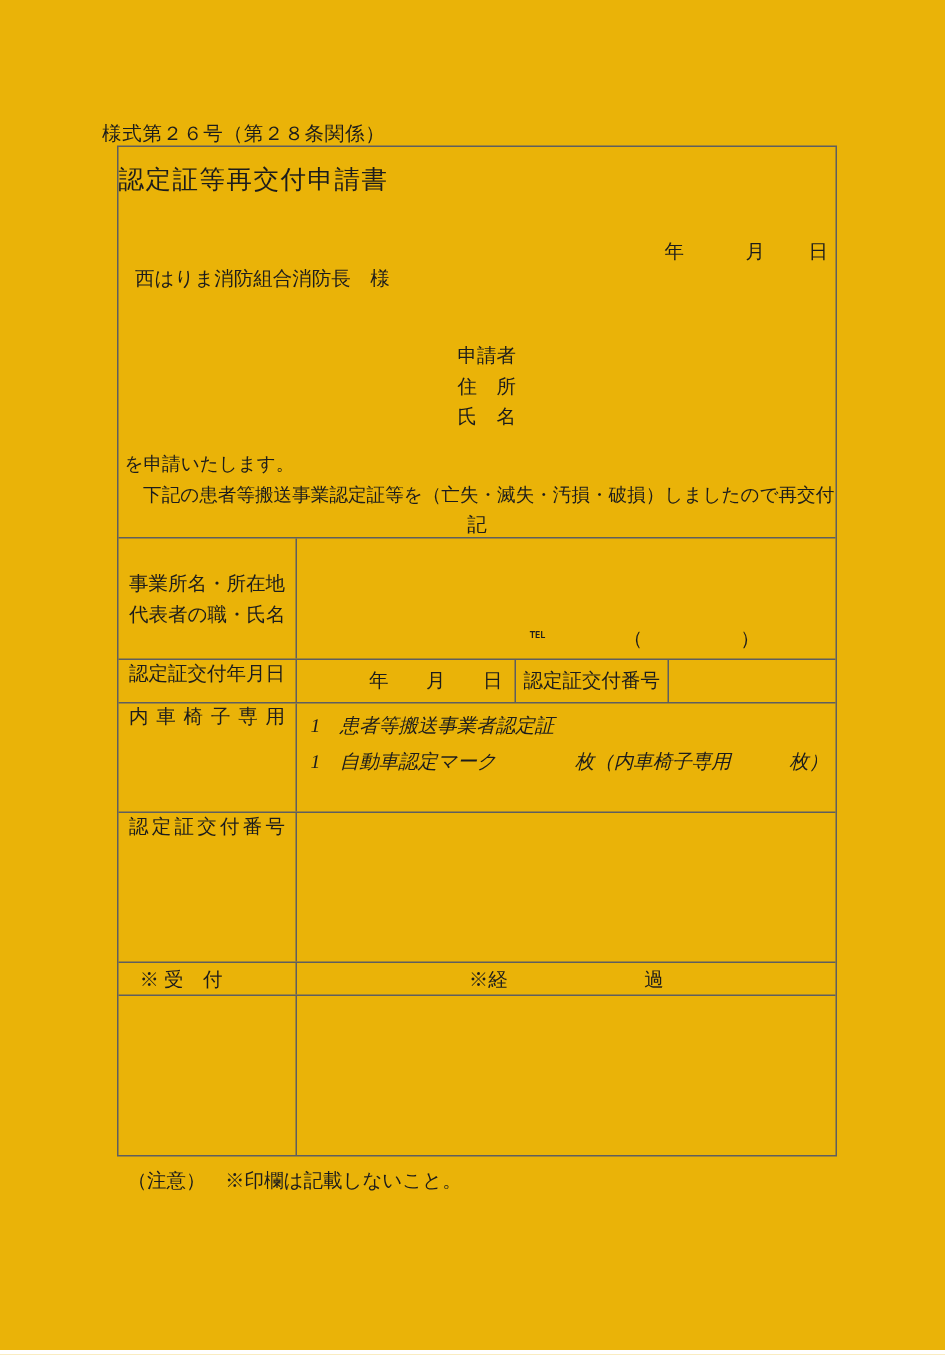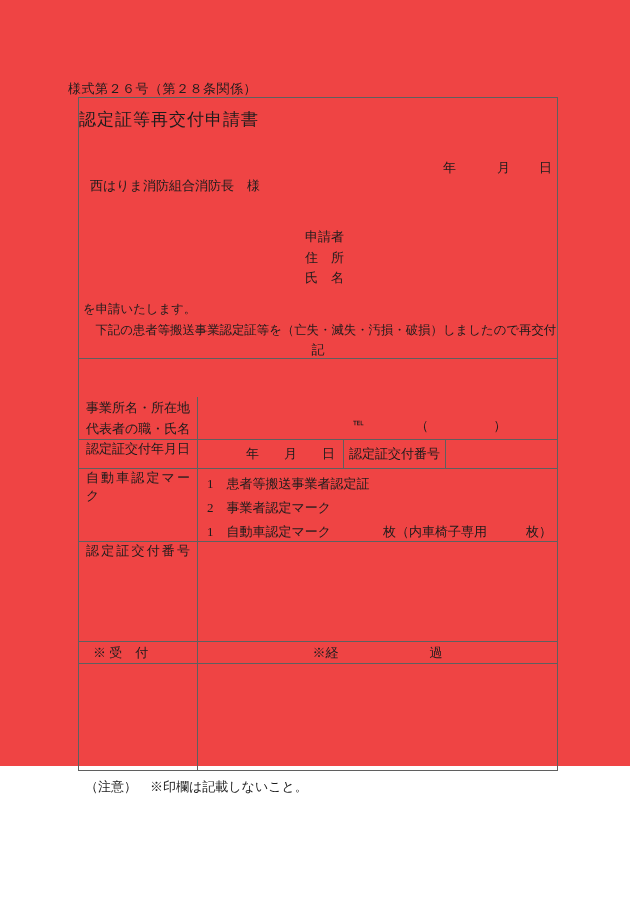--- a/index.html
+++ b/index.html
@@ -4,21 +4,21 @@
 <style>
   * { margin: 0; padding: 0; box-sizing: border-box; }
   html, body { background: #ffffff; }
   body {
     width: 630px; height: 903px;
     font-family: "Liberation Serif", "DejaVu Serif", serif;
     color: #1c1c1c;
     position: relative;
     overflow: hidden;
   }
-  .page { position: absolute; left: 0; top: 0; width: 630px; height: 766px; background: #ef4444; }
+  .page { position: absolute; left: 0; top: 0; width: 630px; height: 900px; background: #eab308; }
 
   .form-number {
     position: absolute; left: 68px; top: 80px;
     font-size: 13px; letter-spacing: 0.5px; white-space: nowrap;
   }
 
   .box {
     position: absolute; left: 78px; top: 97px;
     width: 480px; height: 674px;
     border: 1px solid #5f5f5f;
@@ -42,21 +42,21 @@
 
   .body-text {
     position: absolute; left: 4px; right: 0; top: 201px;
     font-size: 12.4px; line-height: 21px; white-space: nowrap;
   }
 
   .ki { position: absolute; top: 243px; left: 0; right: 0; text-align: center; font-size: 13px; }
 
   .ftable { position: absolute; top: 260px; left: 0; right: 0; font-size: 13px; }
   .trow { display: flex; border-top: 1px solid #5f5f5f; }
-  .r1 { height: 81px; align-items: flex-end; }
+  .r1 { height: 81px; }
   .r2 { height: 29px; }
   .r3 { height: 73px; }
   .r4 { height: 100px; }
   .r5 { height: 22px; }
   .r6 { height: 107px; }
   .cell { position: relative; }
   .cl { width: 119px; border-right: 1px solid #5f5f5f; flex: none; }
   .cv { flex: 1 1 auto; }
   .w146 { width: 146px; border-right: 1px solid #5f5f5f; flex: none; }
   .w102 { width: 102px; border-right: 1px solid #5f5f5f; flex: none; }
@@ -71,21 +71,21 @@
   .tel-line { position: absolute; left: 155px; bottom: 4px; white-space: nowrap; }
 
   .date-cell {
     display: flex; justify-content: flex-end; align-items: center;
     height: 100%; padding-right: 8px; white-space: nowrap;
   }
   .date-cell .m, .date-cell .d { margin-left: 25px; }
 
   .num-label { display: flex; align-items: center; height: 100%; padding: 0 5px; white-space: nowrap; }
 
-  .cat-list { padding: 3px 0 0 9px; line-height: 24px; white-space: nowrap; }
+  .cat-list { padding: 3px 0 0 9px; line-height: 24px; white-space: nowrap; font-style: italic; }
 
   .hdr-left { display: flex; align-items: center; height: 100%; padding-left: 14px; white-space: nowrap; }
   .hdr-right { display: flex; align-items: center; justify-content: center; height: 100%; white-space: nowrap; font-family: Liberation Mono, monospace; }
 
   .note { position: absolute; left: 85px; top: 778px; font-size: 13px; white-space: nowrap; }
 </style>
 </head>
 <body>
 
 <div class="page">
@@ -148,27 +148,26 @@
           <div class="num-label">認定証交付番号</div>
         </div>
         <div class="cell cv">
           <span></span>
         </div>
       </div>
 
       <div class="trow r3">
         <div class="cell cl">
           <div class="vcenter">
-            <div class="justify">自動車認定マーク</div>
+            <div class="justify">内車椅子専用</div>
           </div>
         </div>
         <div class="cell cv">
           <div class="cat-list">
             <div>1　患者等搬送事業者認定証</div>
-            <div>2　事業者認定マーク</div>
             <div>1　自動車認定マーク　　　　枚（内車椅子専用　　　枚）</div>
           </div>
         </div>
       </div>
 
       <div class="trow r4">
         <div class="cell cl">
           <div class="vcenter">
             <div class="justify">認定証交付番号</div>
           </div>

